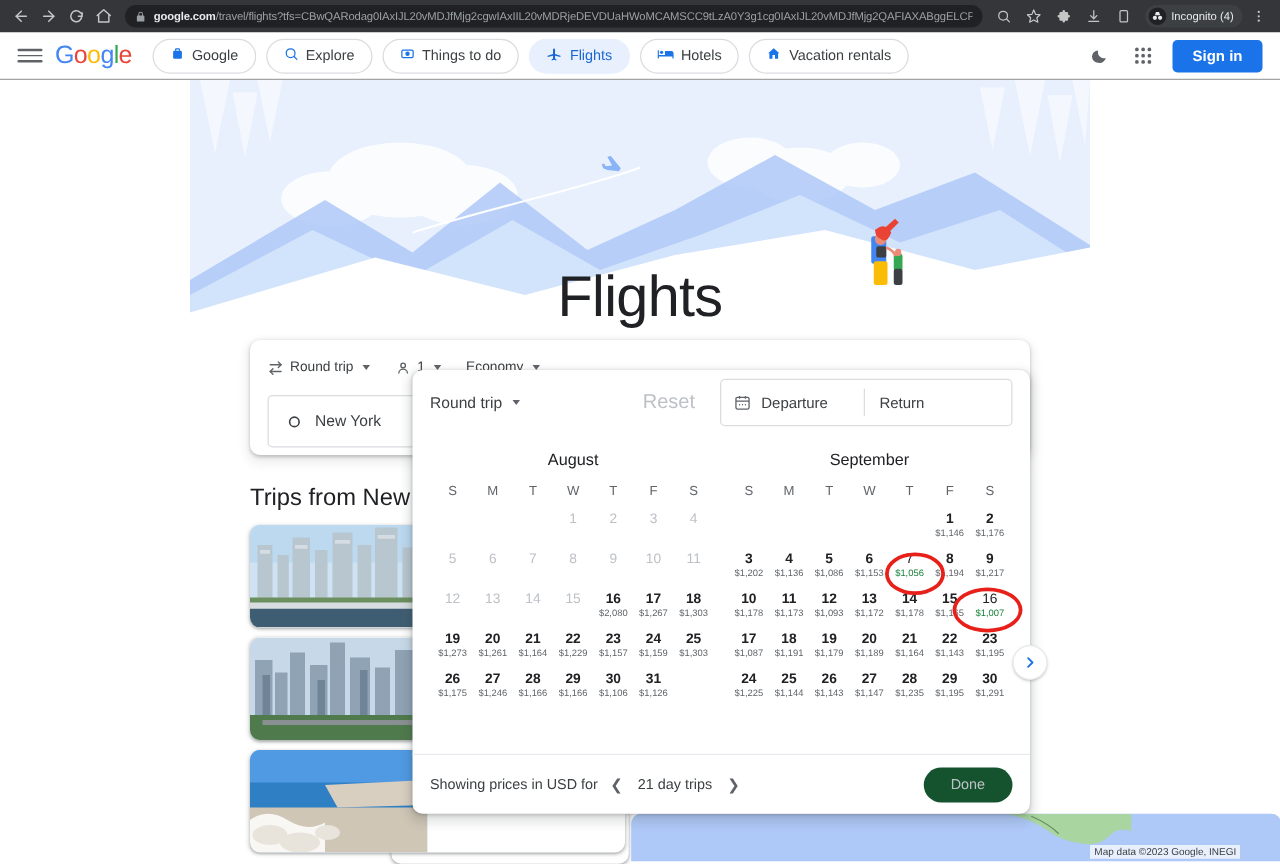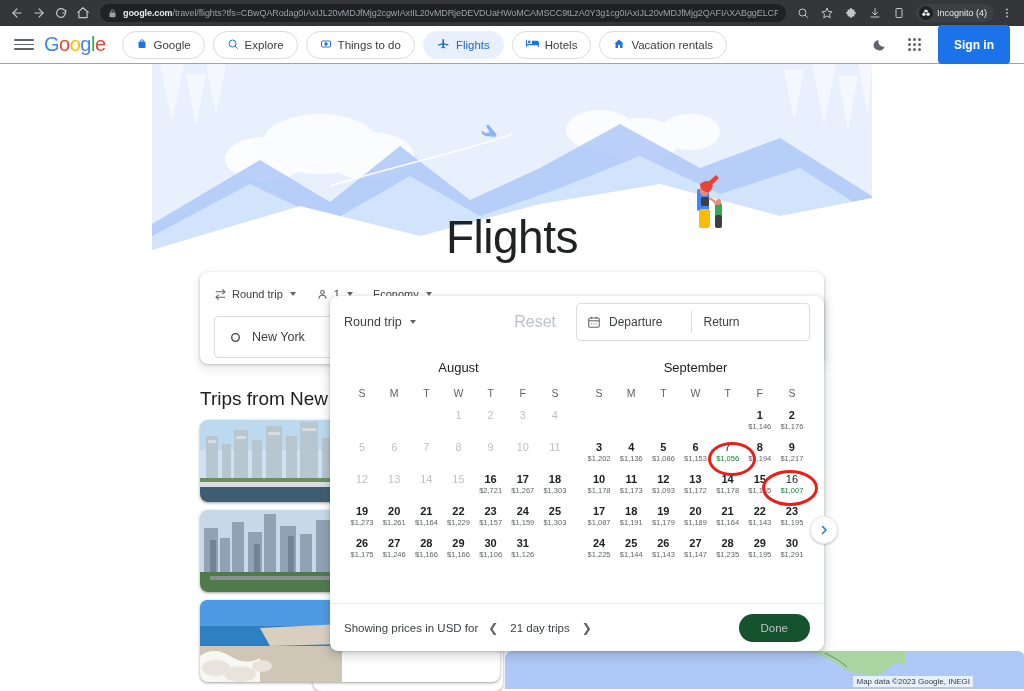--- a/index.html
+++ b/index.html
@@ -65,21 +65,21 @@
   }
   .chip.active { background:#e8f0fe; border-color:#e8f0fe; color:#1967d2; }
   .chip svg { flex: 0 0 auto; }
   .gheader-right { margin-left:auto; display:flex; align-items:center; gap:14px; }
   .icon-btn { width:20px; height:20px; display:flex; align-items:center;
      justify-content:center; cursor:pointer; color:#5f6368; }
   .grid-icon { display:grid; grid-template-columns:repeat(3,3px); gap:2px; }
   .grid-icon i { width:3px; height:3px; background:#5f6368; border-radius:50%; display:block;}
   .signin-btn {
     background:#1a73e8; color:#fff; border:none; border-radius:4px;
-    height:39px; padding:0 16px; font-size:12px; font-weight:600; cursor:pointer;
+    height:26px; padding:0 16px; font-size:12px; font-weight:600; cursor:pointer;
     font-family: "Liberation Sans", sans-serif;
   }
 
   
   .hero { position:relative; height:200px; overflow:hidden; background:#fff; }
   .hero svg { position:absolute; top:0; left:0; width:100%; height:100%; }
   .hero-title {
     position:absolute; left:0; right:0; bottom:0px; text-align:center;
     font-size:46px; color:#202124; font-weight:400; letter-spacing:-0.5px;
   }
@@ -120,21 +120,21 @@
     background:#fff; border-radius:8px;
     box-shadow:0 1px 2px rgba(60,64,67,.3),0 1px 3px 1px rgba(60,64,67,.15);
     display:flex; align-items:center; justify-content:flex-end; padding:0 14px;
     font-size:12px; color:#202124;
   }
   .map-panel {
     position:absolute; left:505px; top:651px; width:520px; height:38px;
     background:#aec8f7; border-radius:8px 8px 0 0; overflow:hidden;
   }
   .map-attr {
-    position:absolute; right:52px; bottom:2px; font-size:8px; color:#3c4043;
+    position:absolute; right:33px; bottom:2px; font-size:8px; color:#3c4043;
     background:rgba(255,255,255,.72); padding:1px 3px; white-space:nowrap;
   }
 
   
   .cal-dialog {
     position:absolute; left:330px; top:296px; width:494px; height:355px;
     background:#fff; border-radius:8px;
     box-shadow:0 1px 3px rgba(60,64,67,.3),0 4px 8px 3px rgba(60,64,67,.15);
     z-index:10; display:flex; flex-direction:column;
   }
@@ -611,21 +611,21 @@
               <span class="num">13</span>
             </div>
             <div class="day disabled">
               <span class="num">14</span>
             </div>
             <div class="day disabled">
               <span class="num">15</span>
             </div>
             <div class="day avail">
               <span class="num">16</span>
-              <span class="pr">$2,721</span>
+              <span class="pr">$2,080</span>
             </div>
             <div class="day avail">
               <span class="num">17</span>
               <span class="pr">$1,267</span>
             </div>
             <div class="day avail">
               <span class="num">18</span>
               <span class="pr">$1,303</span>
             </div>
           </div>

